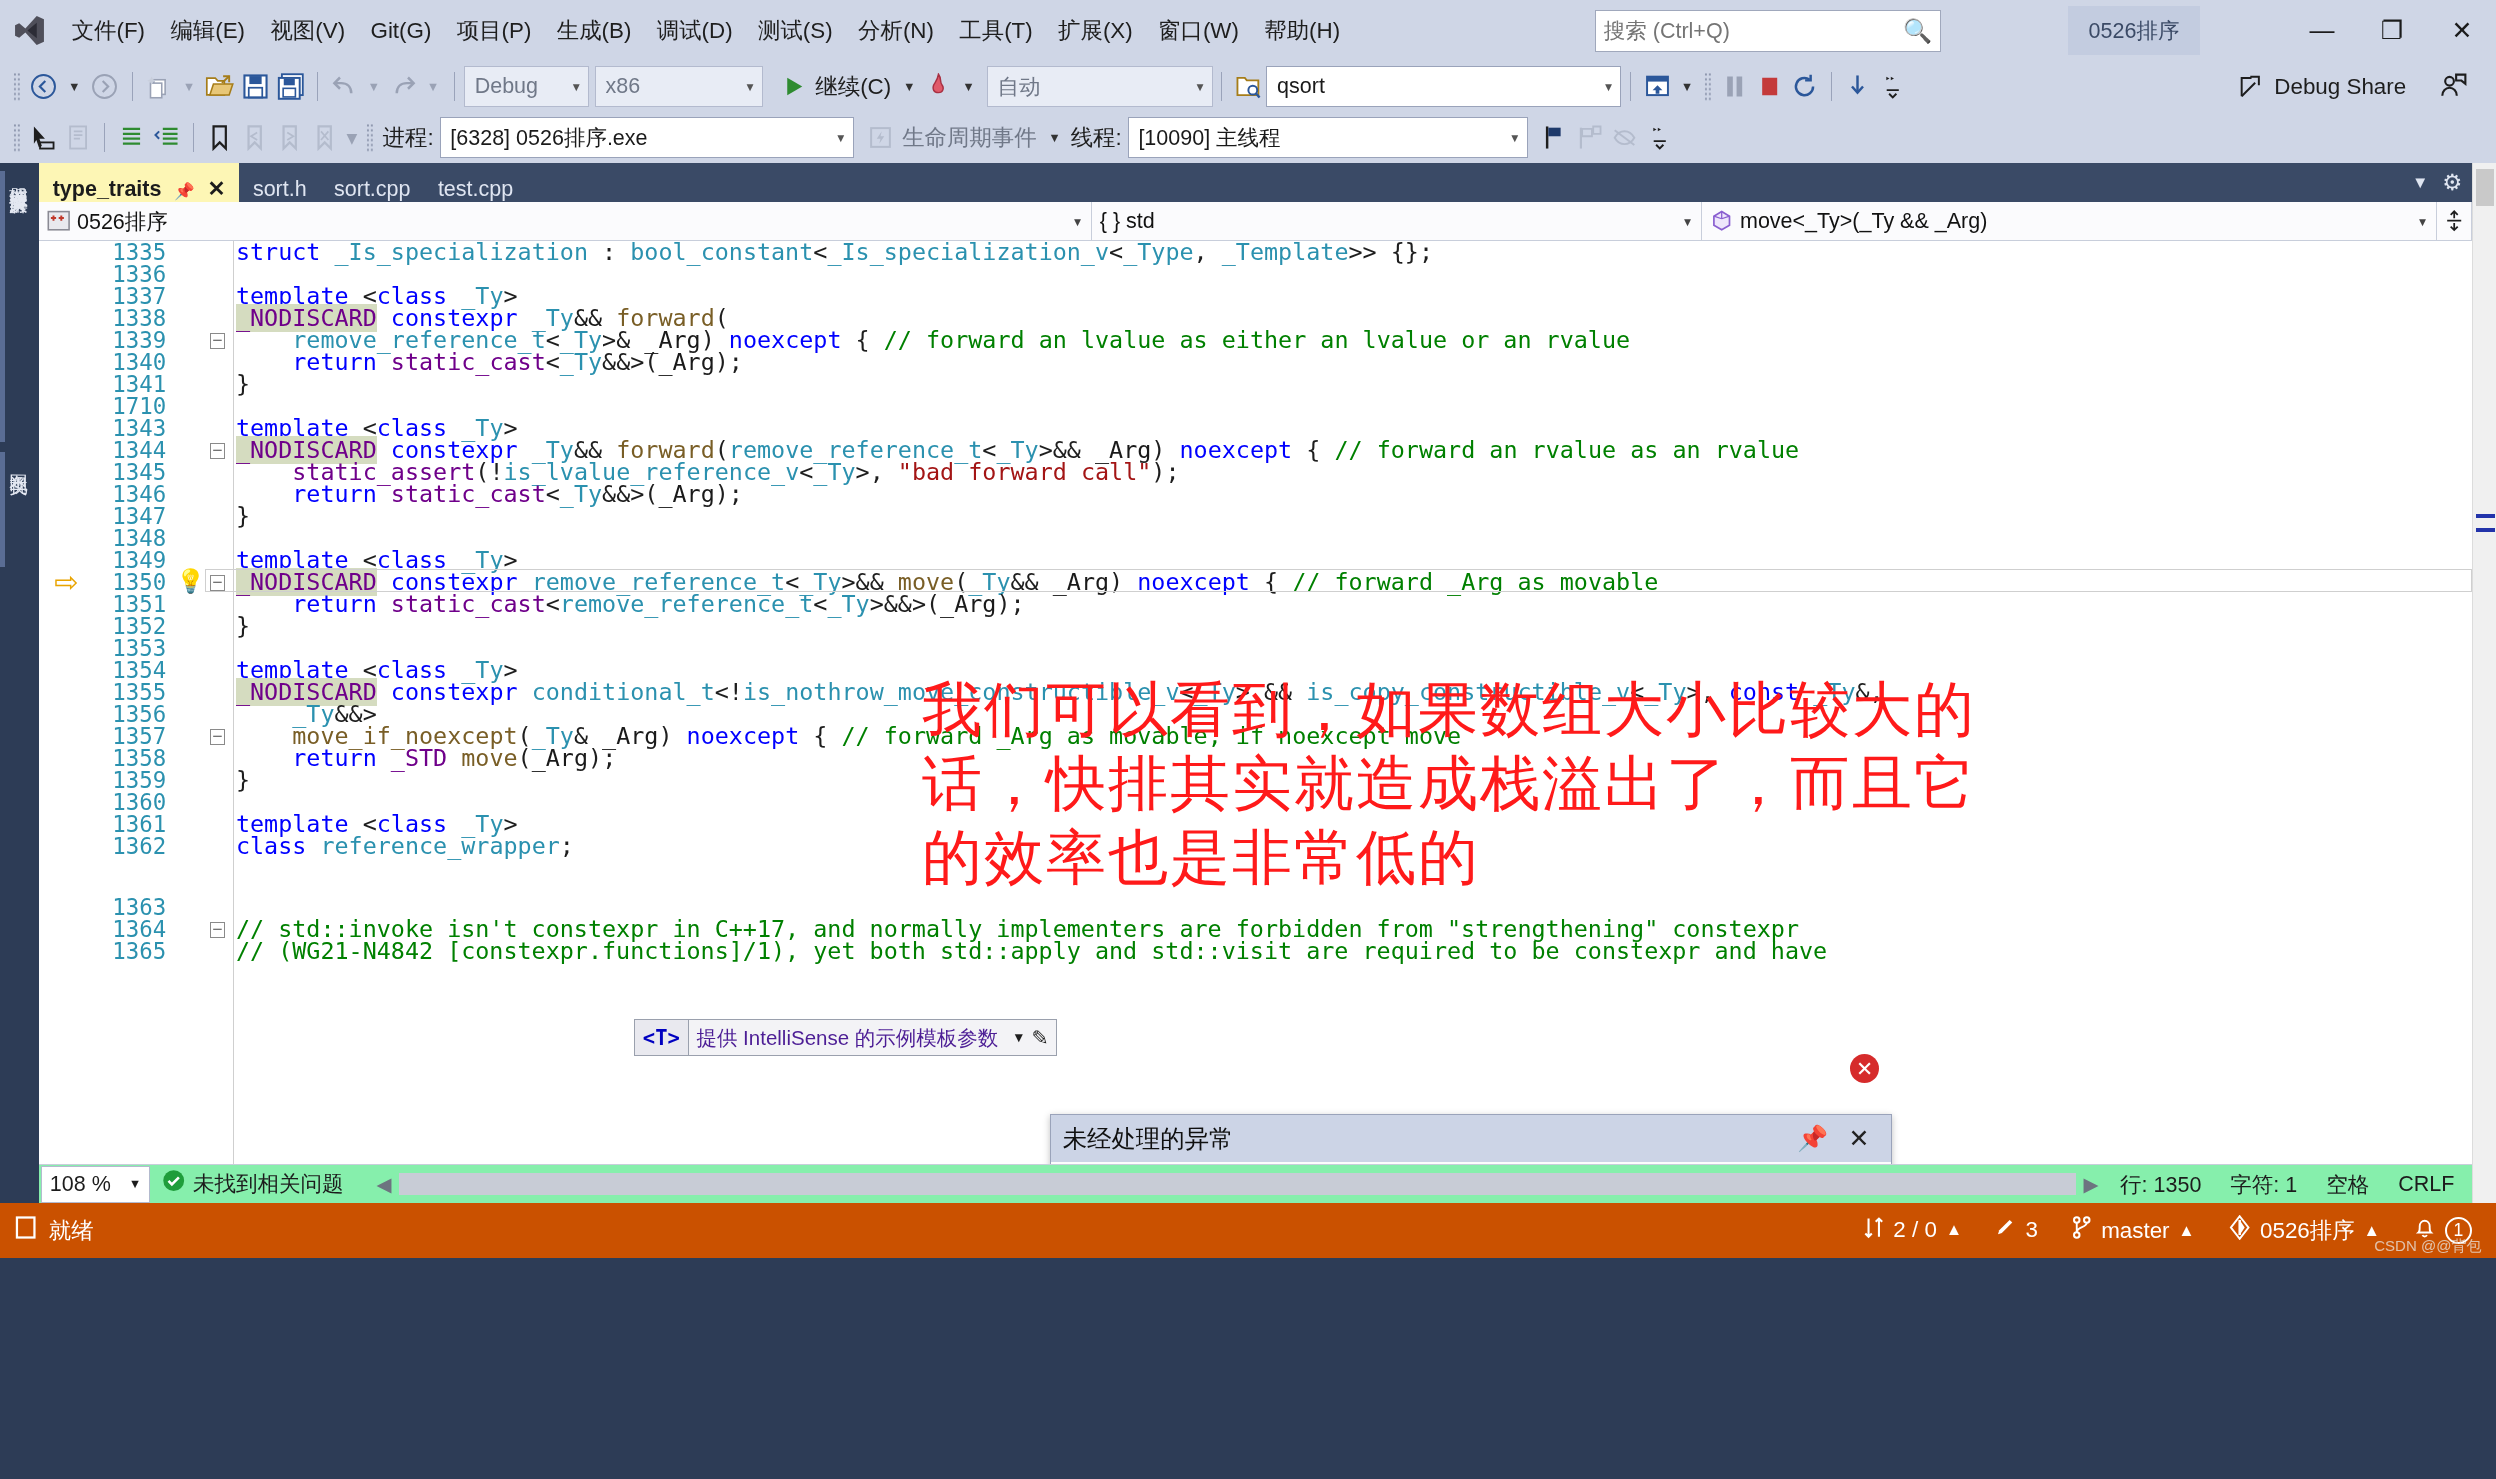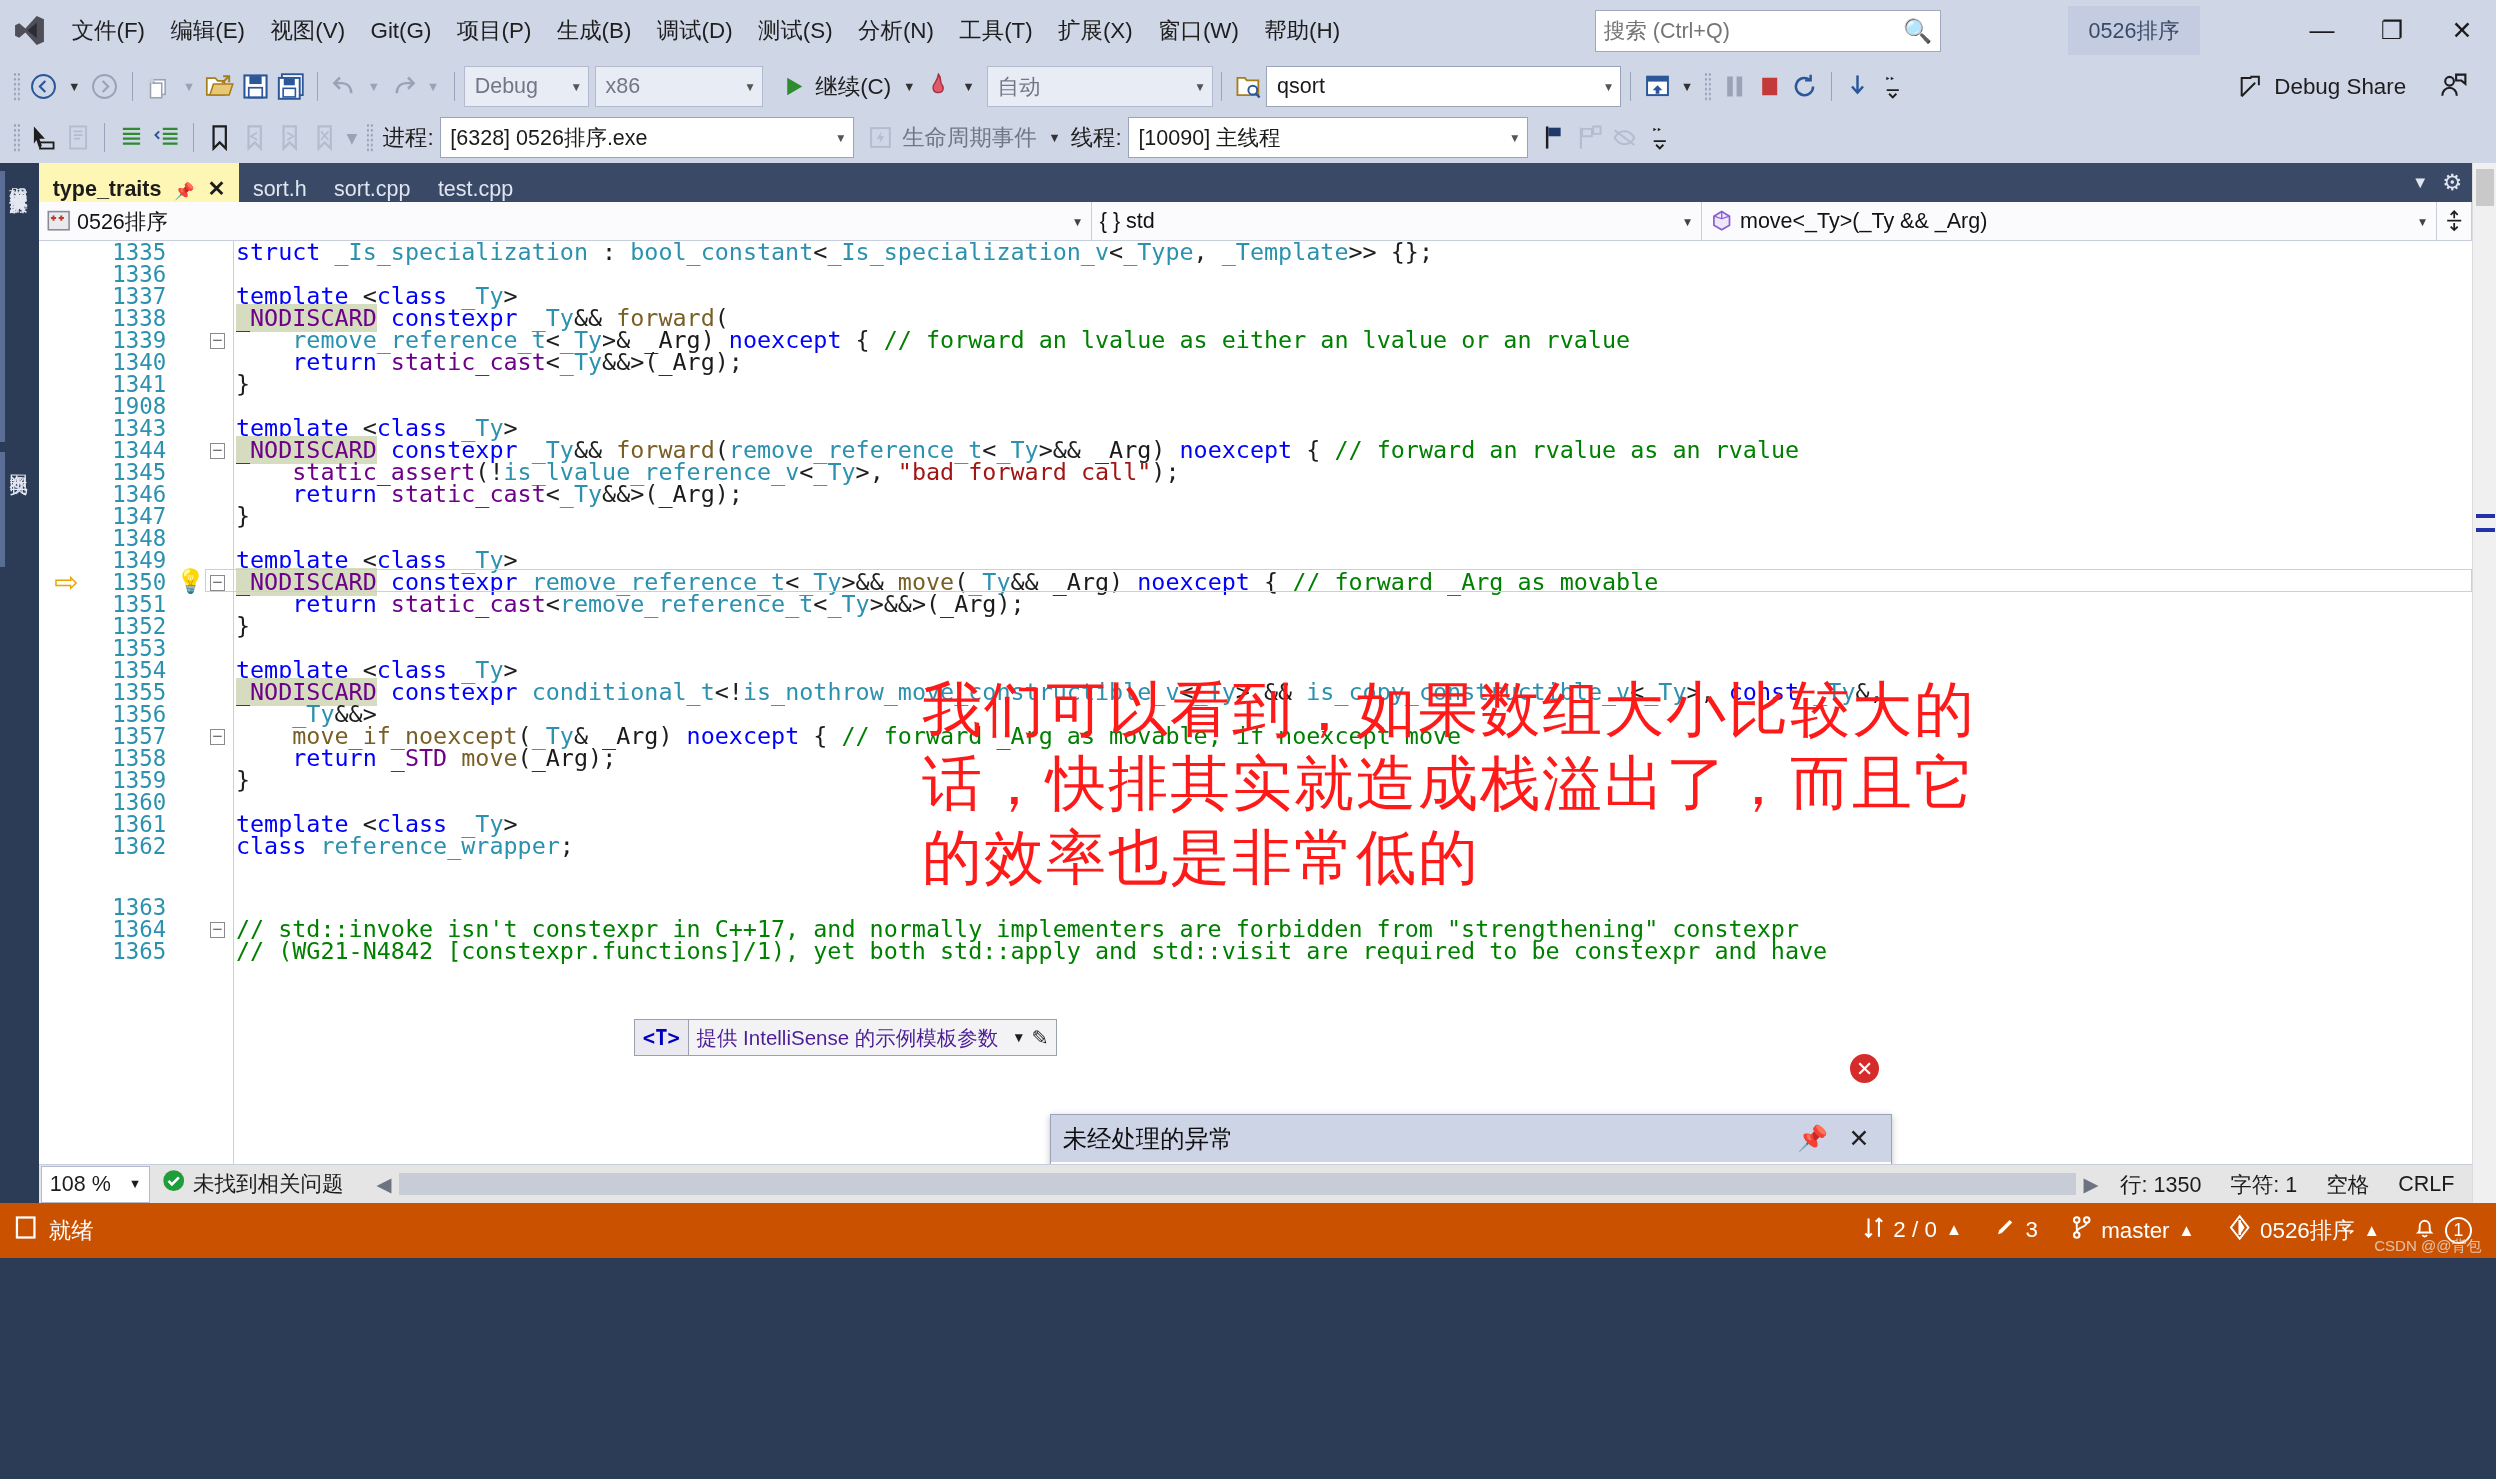--- a/index.html
+++ b/index.html
@@ -158,21 +158,21 @@
   .exc-head {
     height:47px; background:#ccd4e6; display:flex; align-items:center; padding:0 11.7px;
     font-size:24.4px; color:#101010;
   }
   .exc-head .sp { flex:1; }
   .exc-head .ic { font-size:25px; padding:0 9.8px; color:#222; }
   .exc-body { padding:15.6px 17.6px 0 17.6px; font-size:23px; color:#111; line-height:31px; }
 
   
   .editstatus {
-    height:39px; background:#e5e5e5; border-top:1px solid #c8cedb; display:flex;
+    height:39px; background:#86efac; border-top:1px solid #c8cedb; display:flex;
     align-items:center; font-size:21.5px; color:#1c1c1c;
   }
   .zoombox { width:109px; height:37px; border:1px solid #b3bace; background:#fff;
     display:flex; align-items:center; justify-content:space-between; padding:0 7.8px; margin-left:2px; }
   .es-item { padding:0 11.7px; display:flex; align-items:center; gap:7.8px; white-space:nowrap; }
   .hscroll { flex:1; display:flex; align-items:center; padding:0 13.7px; }
   .hscroll .track { flex:1; height:21.5px; background:#c8ccd6; }
   .hscroll .ar { color:#6d7480; font-size:19.5px; padding:0 7.8px; }
   .es-right { display:flex; align-items:center; padding-right:17.6px; gap:29px; }
 
@@ -546,21 +546,21 @@
     <div class="codearea">
       <div class="vline"></div>
       <div class="codelines" id="codelines">
           <div class="cl" style="height: 22px;"><div class="gutter-ind"></div><div class="lnum">1335</div><div class="glyph"></div><div style="width: 25px; flex: 0 0 auto; text-align: center; font-family: &quot;Liberation Sans&quot;, sans-serif; font-size: 17.6px; color: rgb(109, 109, 109);"></div><div class="codetext"><span class="k">struct</span> <span class="t">_Is_specialization</span> : <span class="t">bool_constant</span>&lt;<span class="t">_Is_specialization_v</span>&lt;<span class="t">_Type</span>, <span class="t">_Template</span>&gt;&gt; {};</div></div>
           <div class="cl" style="height: 22px;"><div class="gutter-ind"></div><div class="lnum">1336</div><div class="glyph"></div><div style="width: 25px; flex: 0 0 auto; text-align: center; font-family: &quot;Liberation Sans&quot;, sans-serif; font-size: 17.6px; color: rgb(109, 109, 109);"></div><div class="codetext"></div></div>
           <div class="cl" style="height: 22px;"><div class="gutter-ind"></div><div class="lnum">1337</div><div class="glyph"></div><div style="width: 25px; flex: 0 0 auto; text-align: center; font-family: &quot;Liberation Sans&quot;, sans-serif; font-size: 17.6px; color: rgb(109, 109, 109);"></div><div class="codetext"><span class="k">template</span> &lt;<span class="k">class</span> <span class="t">_Ty</span>&gt;</div></div>
           <div class="cl" style="height: 22px;"><div class="gutter-ind"></div><div class="lnum">1338</div><div class="glyph"></div><div style="width: 25px; flex: 0 0 auto; text-align: center; font-family: &quot;Liberation Sans&quot;, sans-serif; font-size: 17.6px; color: rgb(109, 109, 109);"></div><div class="codetext"><span class="m hl">_NODISCARD</span> <span class="k">constexpr</span> <span class="t">_Ty</span><span class="p">&amp;&amp;</span> <span class="f">forward</span>(</div></div>
           <div class="cl" style="height: 22px;"><div class="gutter-ind"></div><div class="lnum">1339</div><div class="glyph"></div><div style="width: 25px; flex: 0 0 auto; text-align: center; font-family: &quot;Liberation Sans&quot;, sans-serif; font-size: 17.6px; color: rgb(109, 109, 109);"><span style="border:1px solid #8a8a8a;display:inline-block;width:15.6px;height:15.6px;line-height:12.7px;">−</span></div><div class="codetext">    <span class="t">remove_reference_t</span>&lt;<span class="t">_Ty</span>&gt;&amp; <span class="p">_Arg</span>) <span class="k">noexcept</span> { <span class="c">// forward an lvalue as either an lvalue or an rvalue</span></div></div>
           <div class="cl" style="height: 22px;"><div class="gutter-ind"></div><div class="lnum">1340</div><div class="glyph"></div><div style="width: 25px; flex: 0 0 auto; text-align: center; font-family: &quot;Liberation Sans&quot;, sans-serif; font-size: 17.6px; color: rgb(109, 109, 109);"></div><div class="codetext">    <span class="k">return</span> <span class="m">static_cast</span>&lt;<span class="t">_Ty</span>&amp;&amp;&gt;(<span class="p">_Arg</span>);</div></div>
           <div class="cl" style="height: 22px;"><div class="gutter-ind"></div><div class="lnum">1341</div><div class="glyph"></div><div style="width: 25px; flex: 0 0 auto; text-align: center; font-family: &quot;Liberation Sans&quot;, sans-serif; font-size: 17.6px; color: rgb(109, 109, 109);"></div><div class="codetext">}</div></div>
-          <div class="cl" style="height: 22px;"><div class="gutter-ind"></div><div class="lnum">1908</div><div class="glyph"></div><div style="width: 25px; flex: 0 0 auto; text-align: center; font-family: &quot;Liberation Sans&quot;, sans-serif; font-size: 17.6px; color: rgb(109, 109, 109);"></div><div class="codetext"></div></div>
+          <div class="cl" style="height: 22px;"><div class="gutter-ind"></div><div class="lnum">1710</div><div class="glyph"></div><div style="width: 25px; flex: 0 0 auto; text-align: center; font-family: &quot;Liberation Sans&quot;, sans-serif; font-size: 17.6px; color: rgb(109, 109, 109);"></div><div class="codetext"></div></div>
           <div class="cl" style="height: 22px;"><div class="gutter-ind"></div><div class="lnum">1343</div><div class="glyph"></div><div style="width: 25px; flex: 0 0 auto; text-align: center; font-family: &quot;Liberation Sans&quot;, sans-serif; font-size: 17.6px; color: rgb(109, 109, 109);"></div><div class="codetext"><span class="k">template</span> &lt;<span class="k">class</span> <span class="t">_Ty</span>&gt;</div></div>
           <div class="cl" style="height: 22px;"><div class="gutter-ind"></div><div class="lnum">1344</div><div class="glyph"></div><div style="width: 25px; flex: 0 0 auto; text-align: center; font-family: &quot;Liberation Sans&quot;, sans-serif; font-size: 17.6px; color: rgb(109, 109, 109);"><span style="border:1px solid #8a8a8a;display:inline-block;width:15.6px;height:15.6px;line-height:12.7px;">−</span></div><div class="codetext"><span class="m hl">_NODISCARD</span> <span class="k">constexpr</span> <span class="t">_Ty</span>&amp;&amp; <span class="f">forward</span>(<span class="t">remove_reference_t</span>&lt;<span class="t">_Ty</span>&gt;&amp;&amp; <span class="p">_Arg</span>) <span class="k">noexcept</span> { <span class="c">// forward an rvalue as an rvalue</span></div></div>
           <div class="cl" style="height: 22px;"><div class="gutter-ind"></div><div class="lnum">1345</div><div class="glyph"></div><div style="width: 25px; flex: 0 0 auto; text-align: center; font-family: &quot;Liberation Sans&quot;, sans-serif; font-size: 17.6px; color: rgb(109, 109, 109);"></div><div class="codetext">    <span class="m">static_assert</span>(!<span class="t">is_lvalue_reference_v</span>&lt;<span class="t">_Ty</span>&gt;, <span class="s">"bad forward call"</span>);</div></div>
           <div class="cl" style="height: 22px;"><div class="gutter-ind"></div><div class="lnum">1346</div><div class="glyph"></div><div style="width: 25px; flex: 0 0 auto; text-align: center; font-family: &quot;Liberation Sans&quot;, sans-serif; font-size: 17.6px; color: rgb(109, 109, 109);"></div><div class="codetext">    <span class="k">return</span> <span class="m">static_cast</span>&lt;<span class="t">_Ty</span>&amp;&amp;&gt;(<span class="p">_Arg</span>);</div></div>
           <div class="cl" style="height: 22px;"><div class="gutter-ind"></div><div class="lnum">1347</div><div class="glyph"></div><div style="width: 25px; flex: 0 0 auto; text-align: center; font-family: &quot;Liberation Sans&quot;, sans-serif; font-size: 17.6px; color: rgb(109, 109, 109);"></div><div class="codetext">}</div></div>
           <div class="cl" style="height: 22px;"><div class="gutter-ind"></div><div class="lnum">1348</div><div class="glyph"></div><div style="width: 25px; flex: 0 0 auto; text-align: center; font-family: &quot;Liberation Sans&quot;, sans-serif; font-size: 17.6px; color: rgb(109, 109, 109);"></div><div class="codetext"></div></div>
           <div class="cl" style="height: 22px;"><div class="gutter-ind"></div><div class="lnum">1349</div><div class="glyph"></div><div style="width: 25px; flex: 0 0 auto; text-align: center; font-family: &quot;Liberation Sans&quot;, sans-serif; font-size: 17.6px; color: rgb(109, 109, 109);"></div><div class="codetext"><span class="k">template</span> &lt;<span class="k">class</span> <span class="t">_Ty</span>&gt;</div></div>
           <div class="cl" style="height: 22px;"><div class="gutter-ind"><span class="arrow-cur">⇨</span></div><div class="lnum">1350</div><div class="glyph"><span class="bulb">💡</span></div><div style="width: 25px; flex: 0 0 auto; text-align: center; font-family: &quot;Liberation Sans&quot;, sans-serif; font-size: 17.6px; color: rgb(109, 109, 109);"><span style="border:1px solid #8a8a8a;display:inline-block;width:15.6px;height:15.6px;line-height:12.7px;">−</span></div><div class="codetext"><span class="m hl">_NODISCARD</span> <span class="k">constexpr</span> <span class="t">remove_reference_t</span>&lt;<span class="t">_Ty</span>&gt;&amp;&amp; <span class="f">move</span>(<span class="t">_Ty</span>&amp;&amp; <span class="p">_Arg</span>) <span class="k">noexcept</span> { <span class="c">// forward _Arg as movable</span></div></div>
           <div class="cl" style="height: 22px;"><div class="gutter-ind"></div><div class="lnum">1351</div><div class="glyph"></div><div style="width: 25px; flex: 0 0 auto; text-align: center; font-family: &quot;Liberation Sans&quot;, sans-serif; font-size: 17.6px; color: rgb(109, 109, 109);"></div><div class="codetext">    <span class="k">return</span> <span class="m">static_cast</span>&lt;<span class="t">remove_reference_t</span>&lt;<span class="t">_Ty</span>&gt;&amp;&amp;&gt;(<span class="p">_Arg</span>);</div></div>
           <div class="cl" style="height: 22px;"><div class="gutter-ind"></div><div class="lnum">1352</div><div class="glyph"></div><div style="width: 25px; flex: 0 0 auto; text-align: center; font-family: &quot;Liberation Sans&quot;, sans-serif; font-size: 17.6px; color: rgb(109, 109, 109);"></div><div class="codetext">}</div></div>

